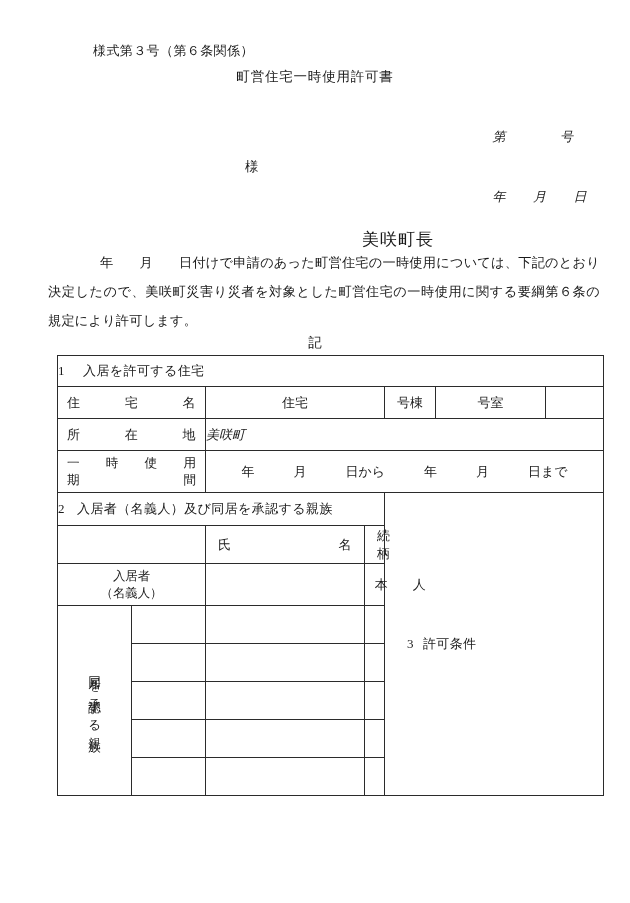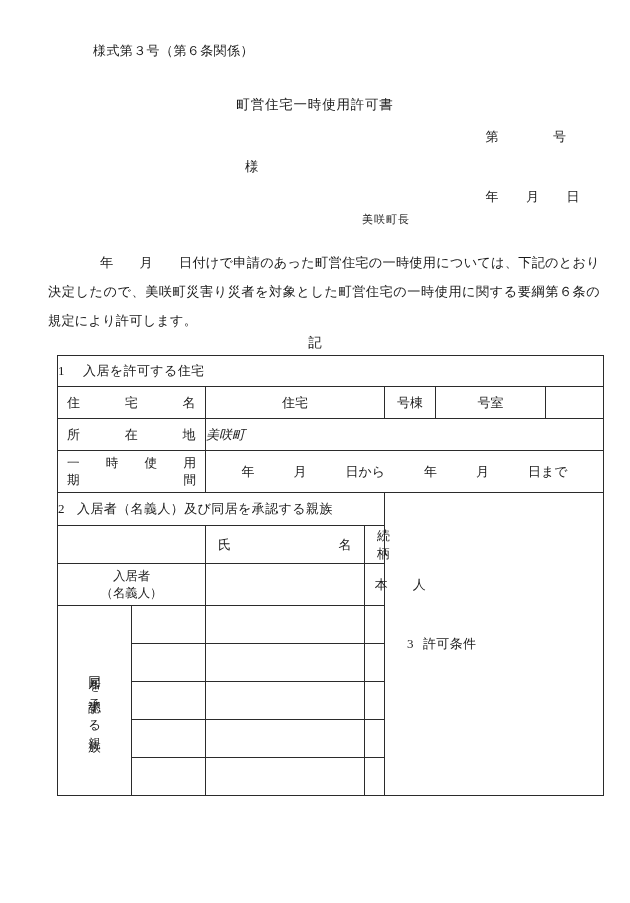--- a/index.html
+++ b/index.html
@@ -34,47 +34,47 @@
     margin-left: 43px;
   }
   .doc-title {
     position: absolute;
     left: 0;
     right: 0;
     top: 68px;
     text-align: center;
     font-size: 13.5px;
     letter-spacing: 0.8px;
-    margin-top: 28px;
   }
   .ref-block {
     position: absolute;
-    right: 50px;
+    right: 43px;
     top: 87px;
     font-size: 13px;
     line-height: 20px;
     text-align: left;
     white-space: pre;
+    font-style: italic;
   }
   .ref-line {
     display: block;
     letter-spacing: 0.5px;
   }
 
   .addressee {
     position: absolute;
     left: 245px;
     top: 158px;
     font-size: 13.5px;
   }
   .issuer {
     position: absolute;
     left: 362px;
-    top: 212px;
-    font-size: 11px;
+    top: 228px;
+    font-size: 17px;
     letter-spacing: 1px;
   }
 
   
   .body-text {
     position: absolute;
     left: 48px;
     top: 248px;
     width: 552px;
     font-size: 13.2px;

